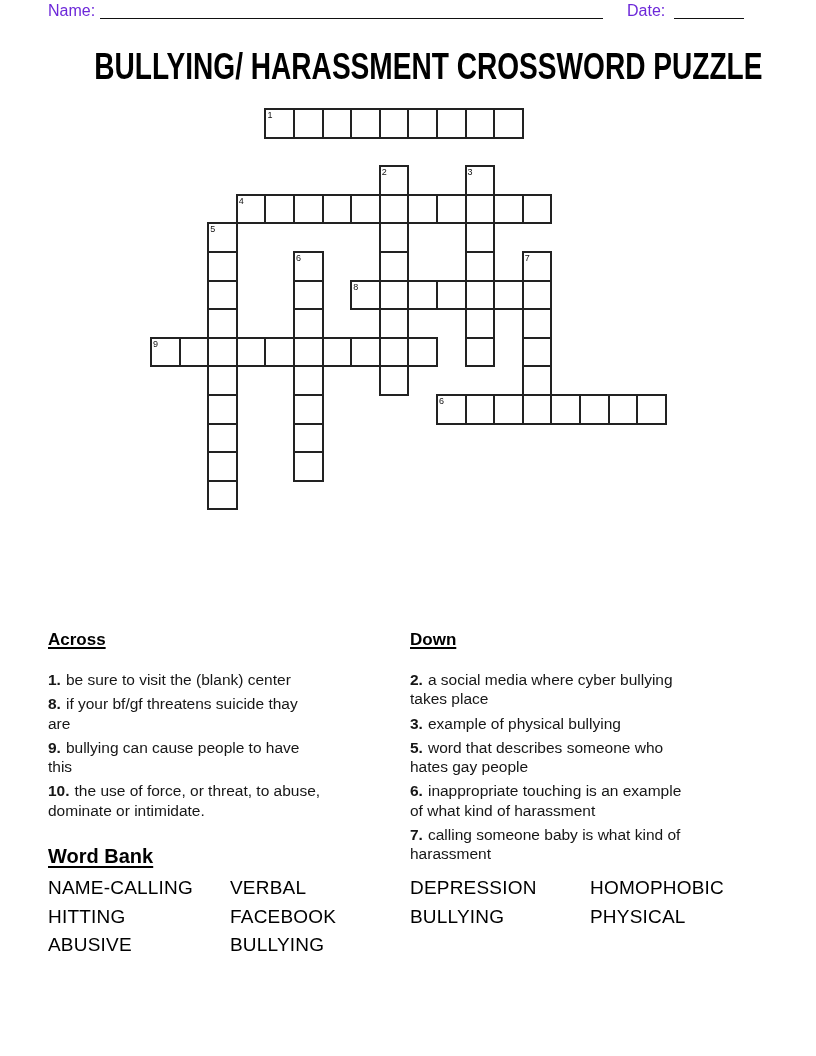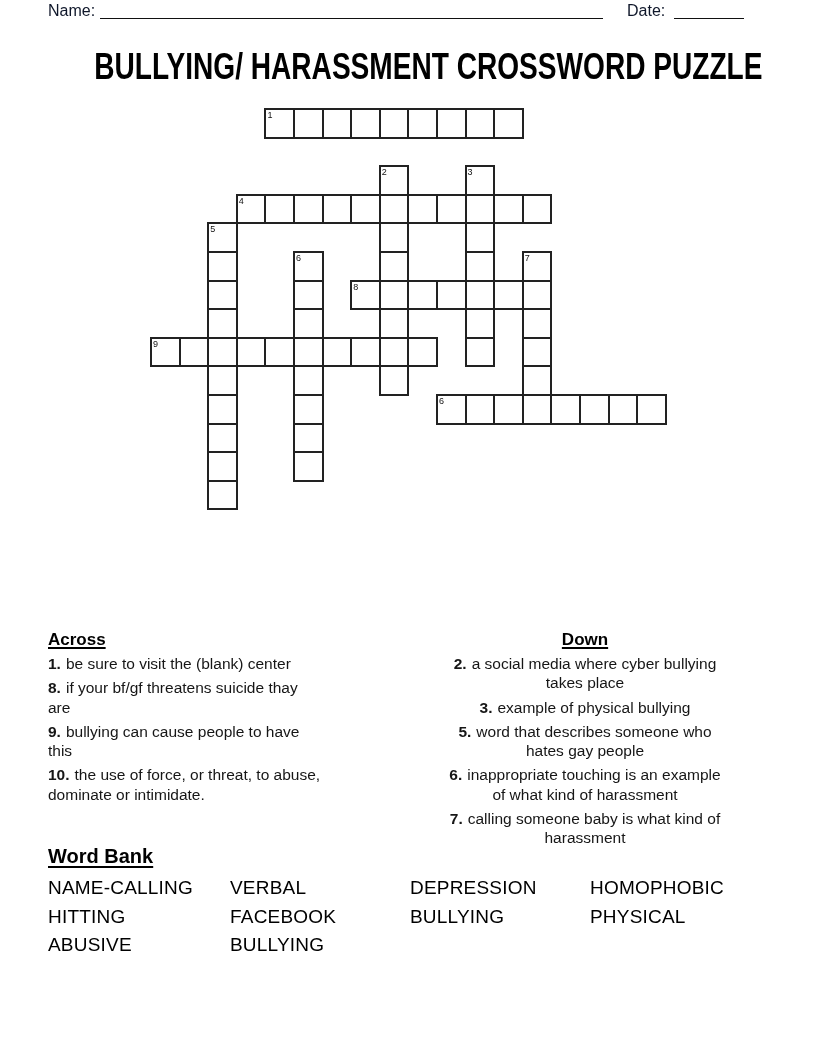--- a/index.html
+++ b/index.html
@@ -8,21 +8,21 @@
     position: relative;
     width: 816px;
     height: 1056px;
     background: #ffffff;
     font-family: "Liberation Sans", sans-serif;
     color: #111;
     overflow: hidden;
   }
 
   
-  .hdr-label { position: absolute; font-size: 16px; color: #0f172a; }
+  .hdr-label { position: absolute; font-size: 16px; color: #6d28d9; }
   .name-label { left: 48px; top: 2px; }
   .date-label { left: 627px; top: 2px; }
   .fill-line { position: absolute; top: 4px; height: 15px; border-bottom: 1.5px solid #111; }
   .name-line { left: 100px; width: 503px; }
   .date-line { left: 674px; width: 70px; }
 
   
   .title-wrap { position: absolute; top: 46px; left: 0; width: 816px; text-align: center; }
   .title-inner {
     display: inline-block;
@@ -48,29 +48,29 @@
     top: 0px;
     font-size: 9px;
     line-height: 10px;
     color: #111;
     letter-spacing: -0.5px;
   }
 
   
   .clue-col { position: absolute; top: 630px; }
   .across-col { left: 48px; width: 356px; }
-  .down-col { left: 410px; width: 350px; text-align: center; }
+  .down-col { left: 410px; width: 350px; }
   .clue-head {
     font-size: 17px;
     font-weight: 700;
     color: #000;
     text-decoration: underline;
     text-decoration-thickness: 1.5px;
     text-underline-offset: 2px;
-    margin-bottom: 4px;
+    margin-bottom: 20px;
   }
   .clue {
     font-size: 15.5px;
     line-height: 19.3px;
     color: #161616;
     margin-bottom: 5px;
   }
   .clue-num { font-weight: 700; margin-right: 5px; }
   .clue-text { white-space: pre-line; }
 

